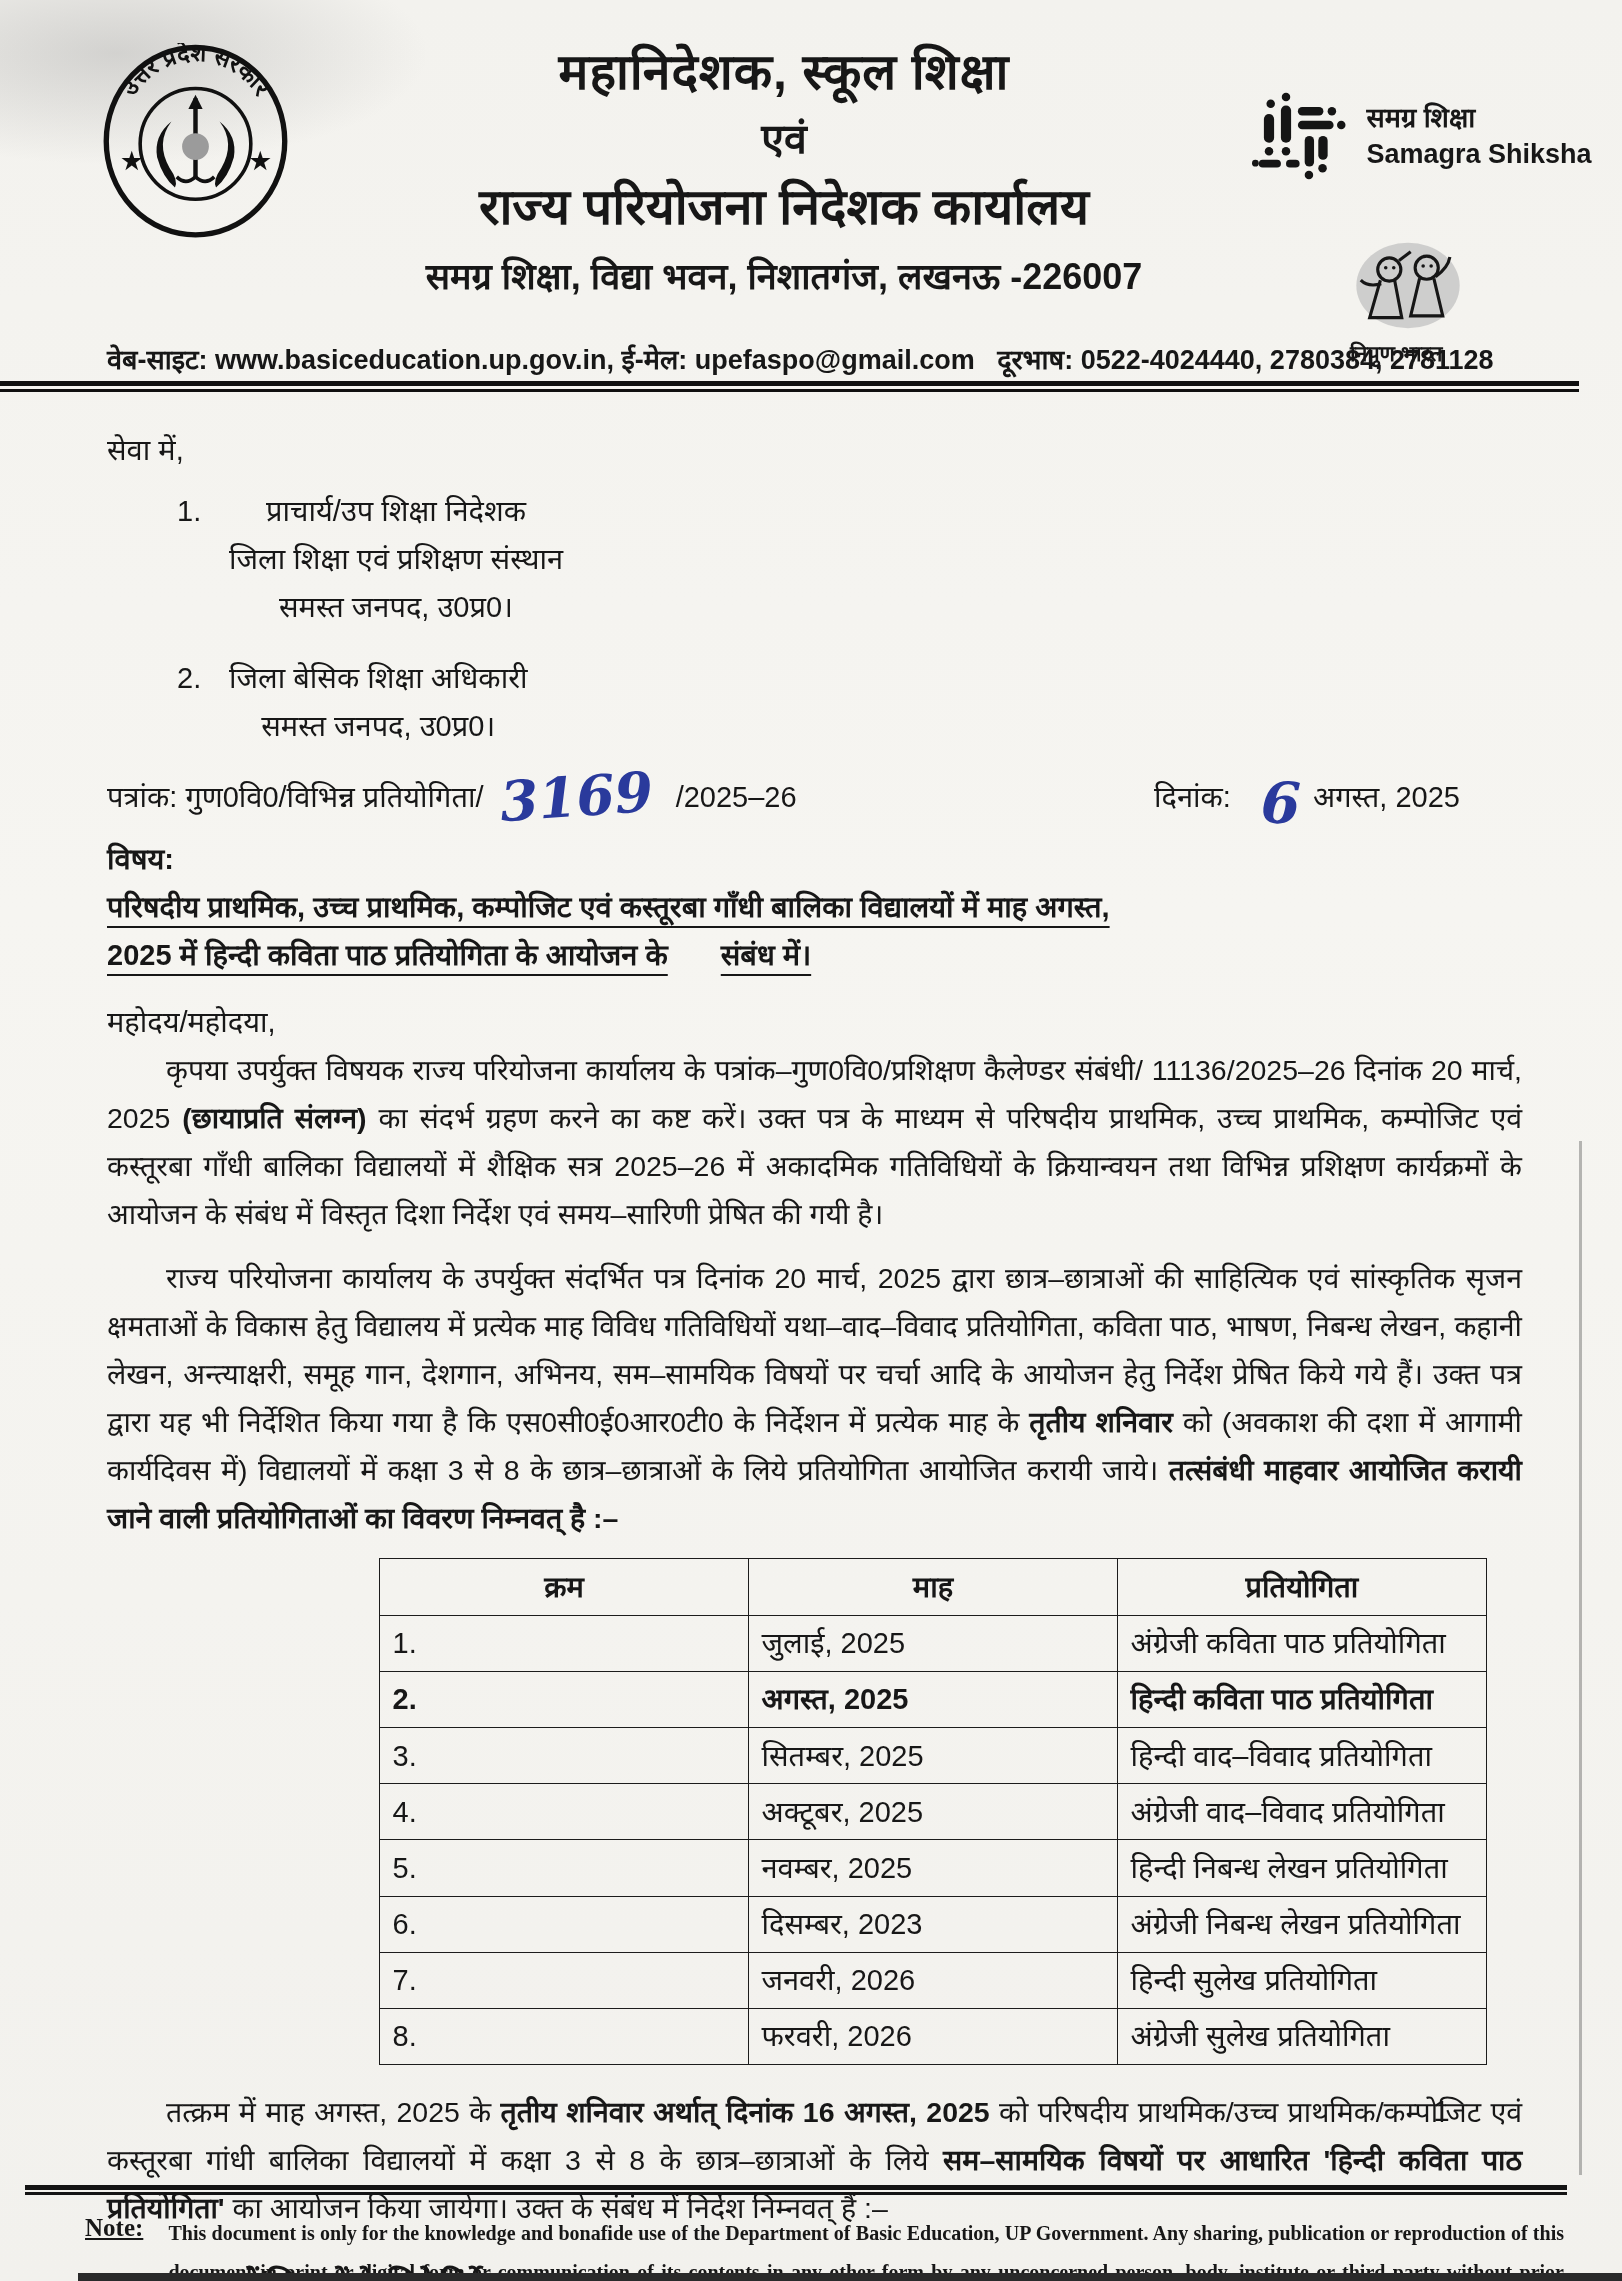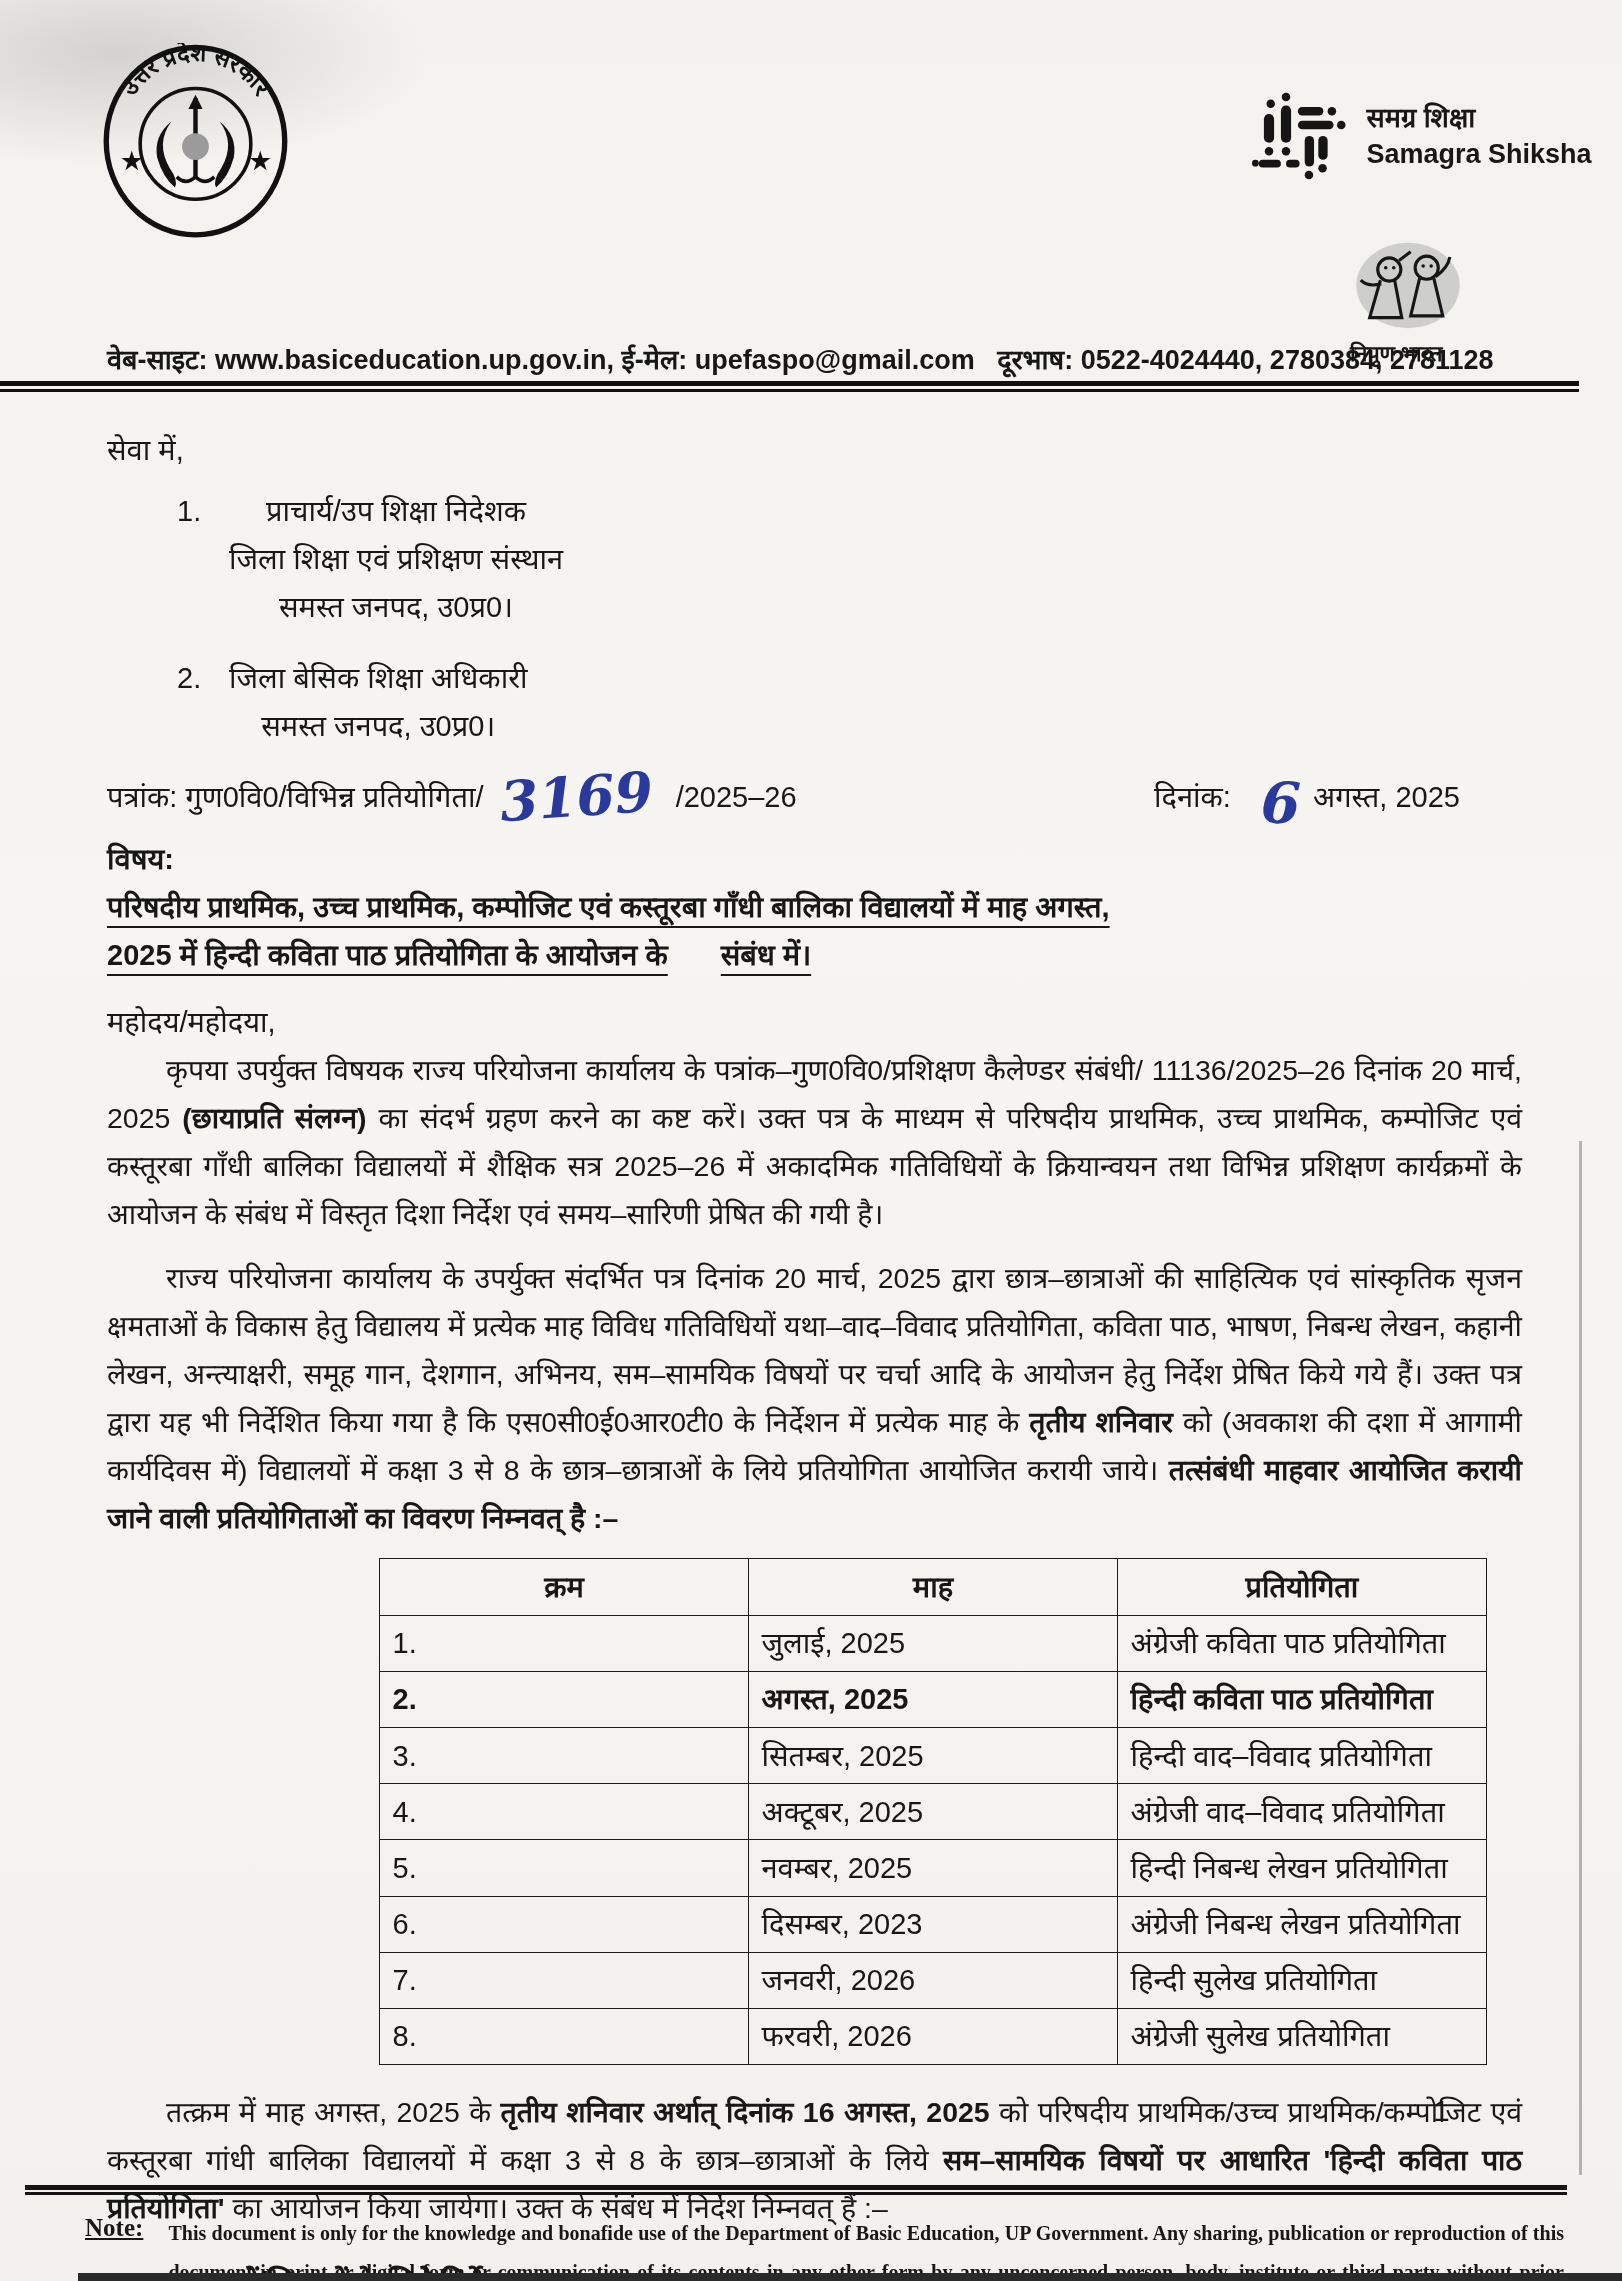--- a/index.html
+++ b/index.html
@@ -91,20 +91,26 @@
       <text x="166" y="142" font-size="30" fill="#111">★</text>
       <path d="M107 62 L107 150" stroke="#111" stroke-width="5"></path>
       <path d="M107 58 L99 74 L115 74 Z" fill="#111"></path>
       <path d="M80 88 Q62 112 78 140 Q88 154 84 162 Q70 150 64 128 Q60 104 80 88 Z" fill="#111"></path>
       <path d="M134 88 Q152 112 136 140 Q126 154 130 162 Q144 150 150 128 Q154 104 134 88 Z" fill="#111"></path>
       <path d="M86 150 q10 10 21 0 q11 10 21 0" stroke="#111" stroke-width="4" fill="none"></path>
       <circle cx="107" cy="116" r="15" fill="#9b9b9b"></circle>
     </svg>
   </div>
 
+  <div class="title-block">
+    <div class="org1">महानिदेशक, स्कूल शिक्षा</div>
+    <div class="org2">एवं</div>
+    <div class="org3">राज्य परियोजना निदेशक कार्यालय</div>
+    <div class="address">समग्र शिक्षा, विद्या भवन, निशातगंज, लखनऊ -226007</div>
+  </div>
 
   <div class="samagra">
     <svg viewBox="0 0 120 120">
       <g fill="#151515">
         <circle cx="22" cy="22" r="5"></circle>
           <circle cx="40" cy="14" r="5"></circle>
         <rect x="34" y="24" width="12" height="44" rx="6"></rect>
         <rect x="14" y="34" width="12" height="34" rx="6"></rect>
         <circle cx="20" cy="78" r="5"></circle>
           <circle cx="40" cy="78" r="5"></circle>

